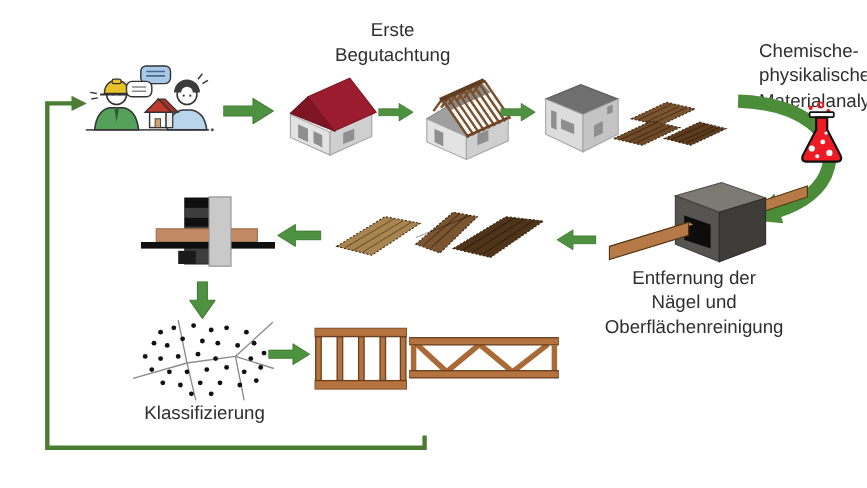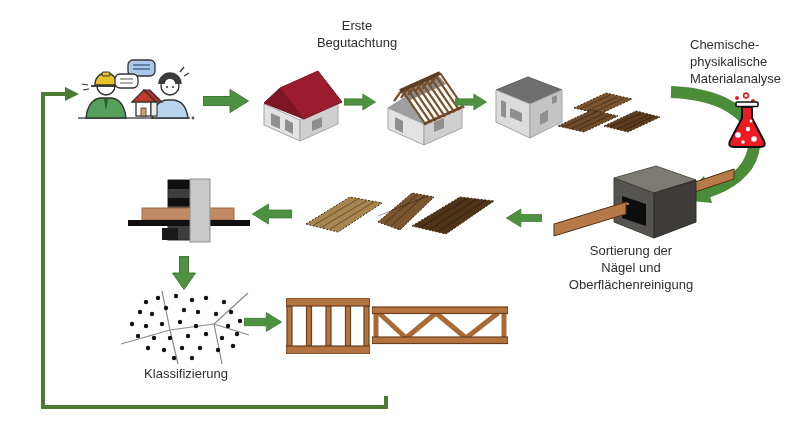--- a/index.html
+++ b/index.html
@@ -1,38 +1,38 @@
 <!DOCTYPE html>
 <html><head>
 <meta charset="utf-8">
 <style>
   html,body{margin:0;padding:0;background:#fff;}
   .canvas{position:relative;width:788px;height:444px;background:#ffffff;overflow:hidden;
           font-family:"Liberation Sans",sans-serif;}
-  .lbl{position:absolute;font-size:13px;line-height:1.32;color:#2e2e2e;
+  .lbl{position:absolute;font-size:17px;line-height:1.32;color:#2e2e2e;
        white-space:pre-line;text-align:center;transform:translateX(-50%);}
   .lbl.left{transform:none;text-align:left;}
   .ic{position:absolute;display:block;}
 </style>
 </head>
 <body>
 
 <div class="canvas">
 
   <svg class="ic" style="left:0;top:0" width="788" height="444" viewBox="0 0 788 444">
     <polyline points="386,396 386,407 43,407 43,94 66,94" fill="none" stroke="#4a7d33" stroke-width="4"></polyline>
     <polygon points="65,87 79,94 65,101" fill="#4a7d33"></polygon>
   </svg>
 
   <div class="lbl" style="left:357px;top:17px">Erste
 Begutachtung</div>
   <div class="lbl left" style="left:690px;top:36px">Chemische-
 physikalische
 Materialanalyse</div>
-  <div class="lbl" style="left:631px;top:242px">Sortierung der
+  <div class="lbl" style="left:631px;top:242px">Entfernung der
 Nägel und Oberflächenreinigung</div>
   <div class="lbl" style="left:186px;top:365px">Klassifizierung</div>
 
   <svg class="ic" style="left:74px;top:56px" width="124" height="68" viewBox="0 0 124 68">
     <line x1="4" y1="62" x2="116" y2="62" stroke="#555" stroke-width="1.6"></line>
     <circle cx="119" cy="62" r="1.4" fill="#555"></circle>
 
     <path d="M12,62 Q14,44 26,42 L38,42 Q50,44 52,62 Z" fill="#55a05b" stroke="#333" stroke-width="1.4"></path>
     <polygon points="30,43 34,43 32,55" fill="#2f5b34"></polygon>
     <circle cx="32" cy="30" r="9" fill="#fff" stroke="#333" stroke-width="1.4"></circle>

